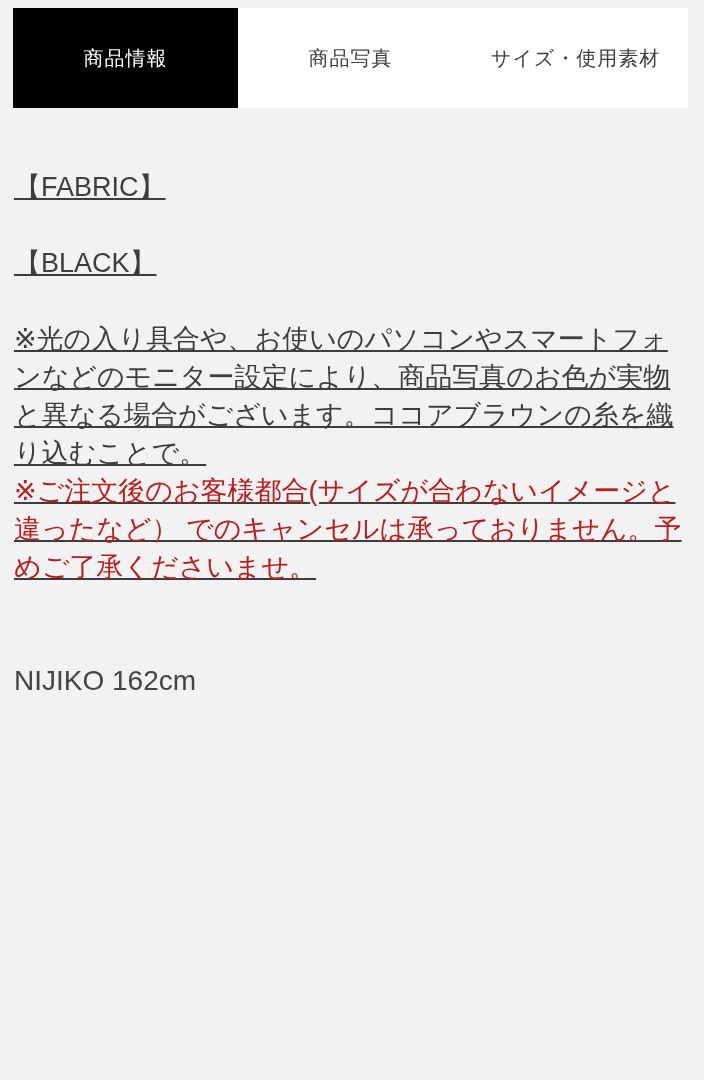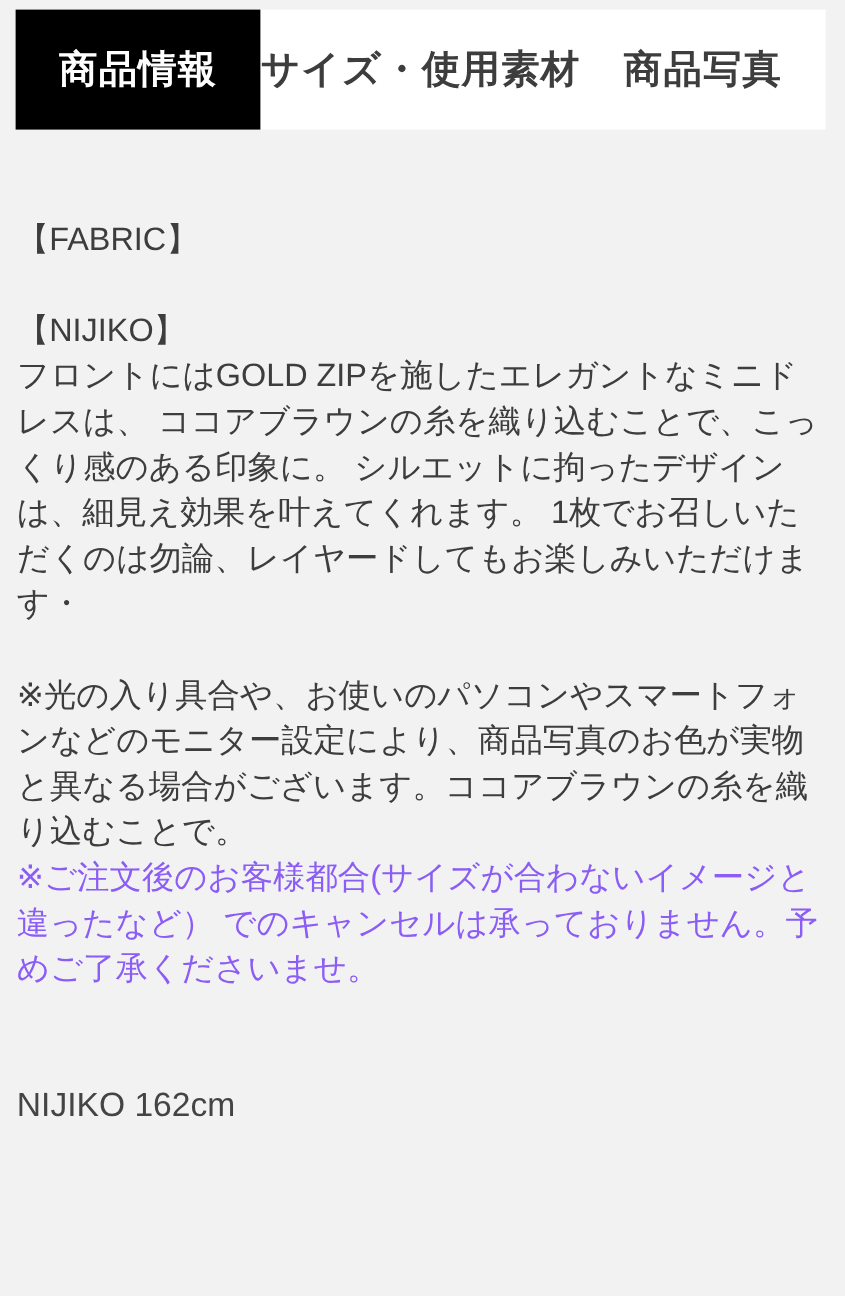--- a/index.html
+++ b/index.html
@@ -21,74 +21,73 @@
     height: 100px;
     background: #ffffff;
     display: flex;
     align-items: stretch;
   }
   .tab {
     flex: 1 1 0;
     display: flex;
     align-items: center;
     justify-content: center;
-    font-size: 32px;
+    font-size: 20px;
     letter-spacing: 1px;
     color: #3d3d3d;
     cursor: pointer;
     user-select: none;
     white-space: nowrap;
-    font-weight: bold;
   }
   .tab.active {
     background: #000000;
     color: #ffffff;
   }
   
   .content {
     padding: 56px 14px 0 14px;
     font-size: 27px;
     line-height: 38px;
     overflow-wrap: break-word;
     word-break: break-word;
     text-align: left;
   }
   .para {
-    margin: 16px 0 38px 0;
+    margin: 4px 0 38px 0;
+    text-decoration: underline;
   }
   .para > div {
     margin: 0;
   }
   .notice-red {
-    color: #8b5cf6;
+    color: #b91c1c;
   }
   .model {
     margin-top: 76px;
     font-size: 28px;
     color: #444444;
   }
 </style>
 </head>
 <body>
 
 <div class="tabbar">
   <div class="tab active">商品情報</div>
+  <div class="tab">商品写真</div>
   <div class="tab">サイズ・使用素材</div>
-  <div class="tab">商品写真</div>
 </div>
 
 <div class="content">
 
   <div class="para">
     <div>【FABRIC】</div>
   </div>
 
   <div class="para">
-    <div>【NIJIKO】</div>
-    <div>フロントにはGOLD ZIPを施したエレガントなミニドレスは、 ココアブラウンの糸を織り込むことで、こっくり感のある印象に。 シルエットに拘ったデザインは、細見え効果を叶えてくれます。 1枚でお召しいただくのは勿論、レイヤードしてもお楽しみいただけます・</div>
+    <div>【BLACK】</div>
   </div>
 
   <div class="para">
     <div>※光の入り具合や、お使いのパソコンやスマートフォンなどのモニター設定により、商品写真のお色が実物と異なる場合がございます。ココアブラウンの糸を織り込むことで。</div>
     <div class="notice-red">※ご注文後のお客様都合(サイズが合わないイメージと違ったなど） でのキャンセルは承っておりません。予めご了承くださいませ。</div>
   </div>
 
   <div class="model">NIJIKO 162cm</div>
 
 </div>

